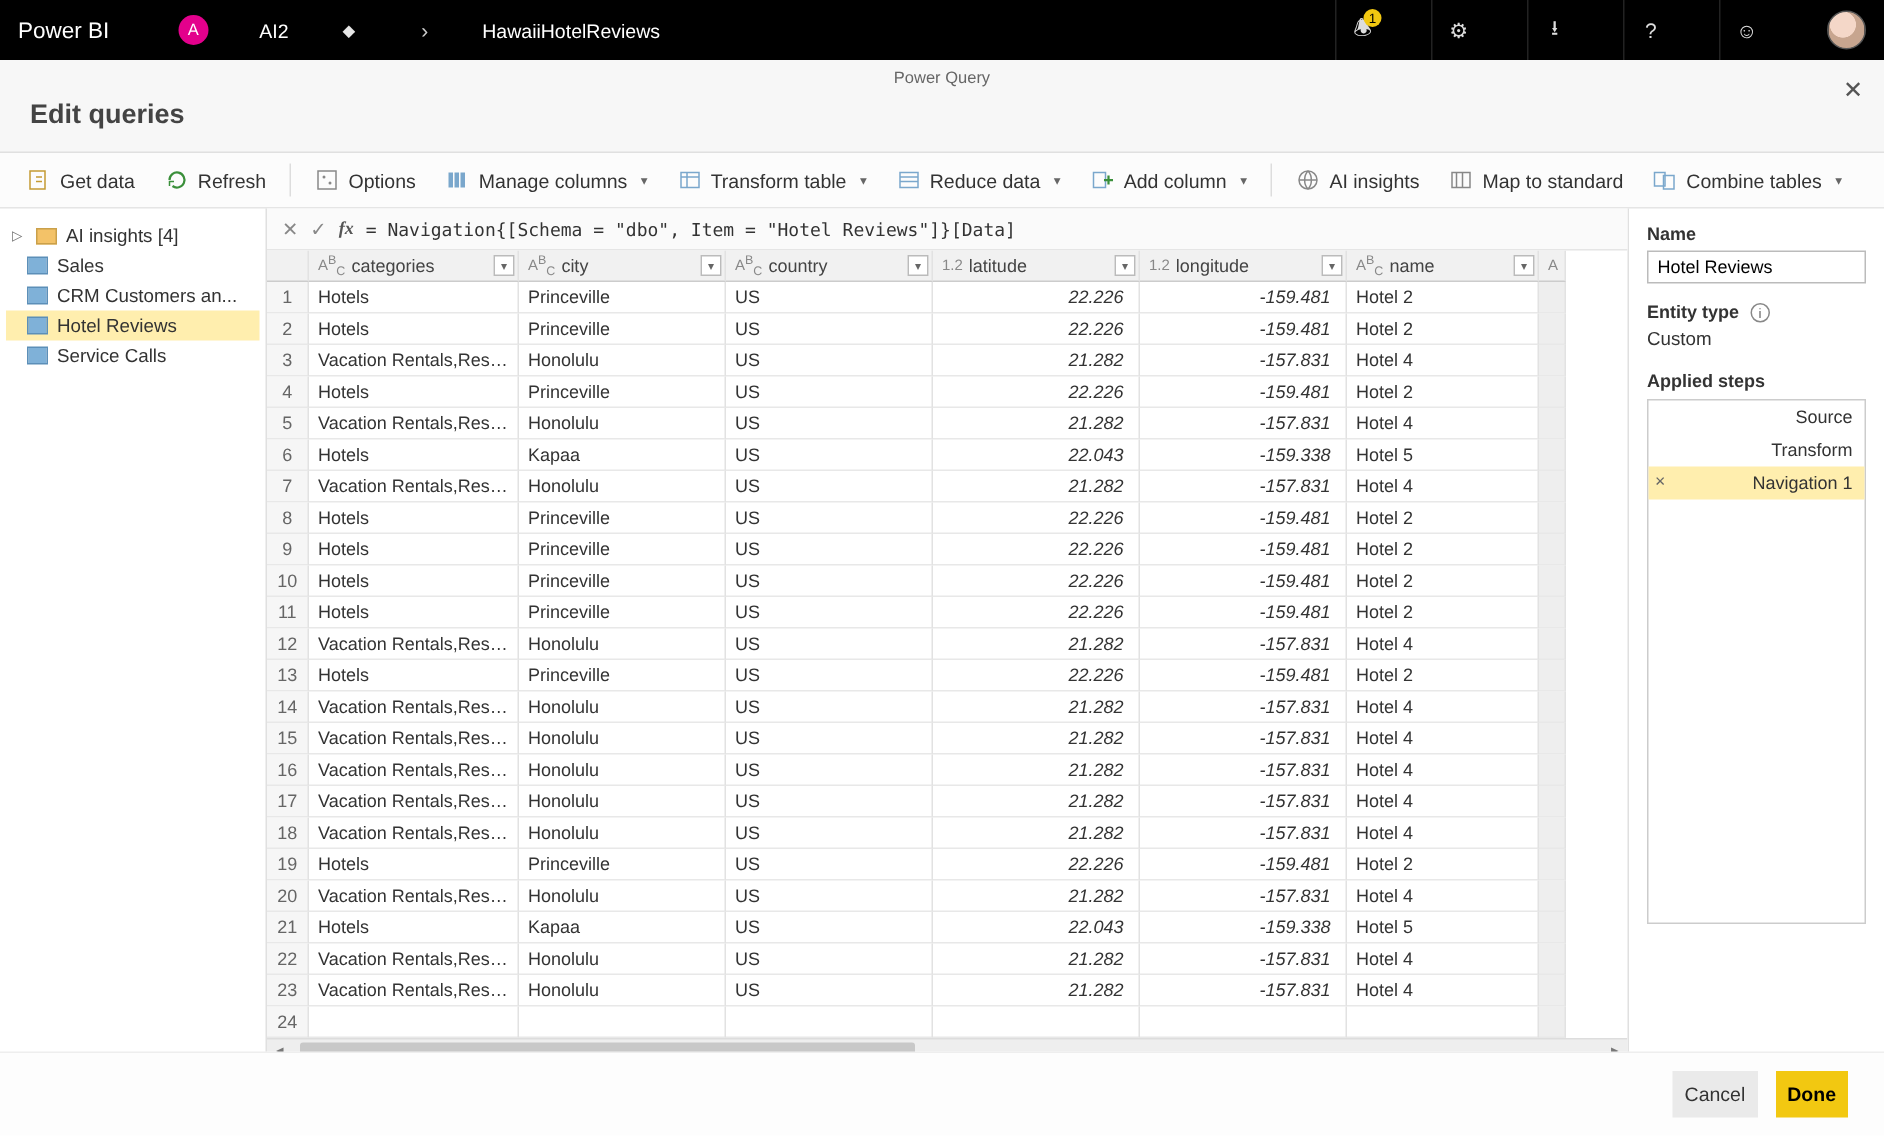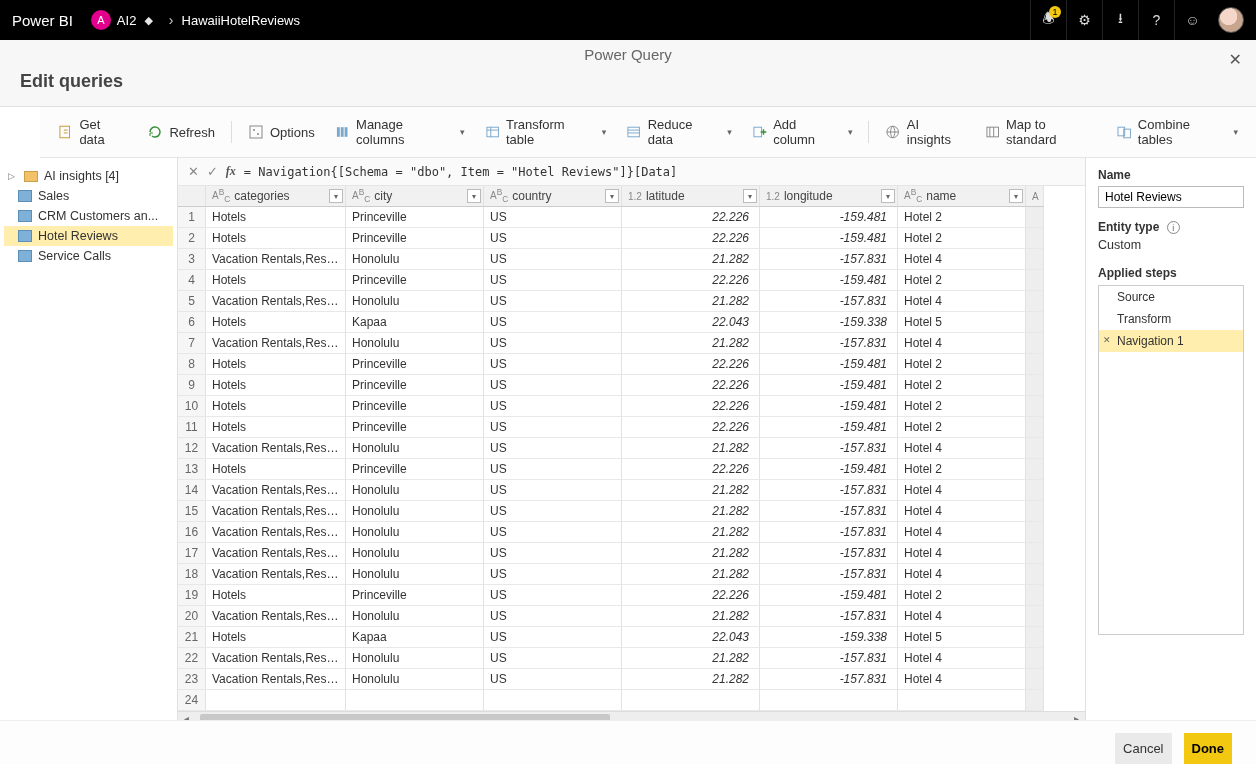--- a/index.html
+++ b/index.html
@@ -1,37 +1,37 @@
 <!DOCTYPE html>
 <html><head>
 <meta charset="utf-8">
 <style>
 * { margin: 0; padding: 0; box-sizing: border-box; font-family: "Segoe UI", Arial, sans-serif; }
 html, body { width: 1256px; height: 764px; overflow: hidden; background: #fff; }
 
 
-.topbar { height: 40px; background: #000; color: #fff; display: flex; align-items: center; padding: 11px 12px; font-size: 14px; }
+.topbar { height: 40px; background: #000; color: #fff; display: flex; align-items: center; padding: 11px 12px; font-size: 14px; gap: 28px; }
 .topbar .brand { font-size: 15px; font-weight: 400; margin-right: 18px; }
 .topbar .avatar-circle { width: 20px; height: 20px; border-radius: 50%; background: #e3008c; color:#fff; font-size: 11px; display:inline-flex; align-items:center; justify-content:center; margin-right:6px;}
 .topbar .wsname { font-size: 13px; }
 .topbar .diamond { margin: 0 8px; font-size: 11px; opacity:.9;}
 .topbar .chev { margin: 0 8px; opacity:.8;}
 .topbar .spacer { flex: 1; }
 .topbar .icon-btn { width: 36px; height: 40px; display:inline-flex; align-items:center; justify-content:center; border-left:1px solid #222; position:relative; cursor:pointer; color:#ddd; font-size:14px;}
 .topbar .badge { position:absolute; top:6px; right:5px; background:#f2c811; color:#000; font-size:9px; border-radius:50%; width:12px; height:12px; display:flex; align-items:center; justify-content:center;}
 .topbar .user-avatar { width:26px; height:26px; border-radius:50%; background: radial-gradient(circle at 40% 35%, #f4d7c8 0 40%, #c7a58f 42% 100%); border:1px solid #555; margin-left:8px;}
 
 
 .dialog-hdr { position:relative; border-bottom:1px solid #e0e0e0; background:#f7f7f7;}
-.dialog-hdr .crumb { text-align:center; font-size:15px; color:#666; padding:6px 0 0;}
+.dialog-hdr .crumb { text-align:center; font-size:11px; color:#666; padding:6px 0 0;}
 .dialog-hdr .title { font-size:18px; color:#444; padding:8px 20px 14px; font-weight:700;}
 .dialog-hdr .close { position:absolute; top:10px; right:14px; font-size:16px; color:#555; cursor:pointer;}
 
 
-.toolbar { display:flex; align-items:center; gap:4px; padding:6px 10px; border-bottom:1px solid #e5e5e5; font-size:13px; color:#333; background:#fcfcfc;margin-left:40px;}
+.toolbar { display:flex; align-items:center; gap:4px; padding:6px 10px; border-bottom:1px solid #e5e5e5; font-size:13px; color:#333; background:#fcfcfc;}
 .toolbar .tbtn { display:inline-flex; align-items:center; gap:6px; padding:4px 8px; border-radius:2px; cursor:pointer;}
 .caret { font-size:9px; color:#666; margin-left:3px;}
 .tb-sep { width:1px; height:22px; background:#ddd; margin:0 4px;}
 
 
 .panes { display:flex; height: calc(764px - 40px - 65px - 41px - 56px); }
 .leftpane { width:178px; border-right:1px solid #e0e0e0; padding:8px 4px; font-size:12.5px; color:#333; overflow:hidden;}
 .leftpane .node { display:flex; align-items:center; gap:6px; padding:3px 6px 3px 14px; white-space:nowrap; overflow:hidden; text-overflow:ellipsis; cursor:pointer;}
 .leftpane .node.root { padding-left:4px;}
 .leftpane .node.sel { background:#ffeeae;}
@@ -60,21 +60,21 @@
 .hscroll .arr { position:absolute; top:1px; font-size:10px; color:#777;}
 .hscroll .arr.l{left:6px;} .hscroll .arr.r{right:6px;}
 
 .rightpane { width:170px; padding:10px 12px; font-size:12.5px; color:#333;}
 .rightpane .lbl { font-weight:600; margin-bottom:4px; font-size:12px;}
 .rightpane input[type=text]{ width:100%; padding:3px 6px; font-size:12px; border:1px solid #bbb;}
 .rightpane .et { margin-top:12px;} 
 .rightpane .et .info{ display:inline-block; width:13px; height:13px; border:1px solid #888; border-radius:50%; font-size:9px; text-align:center; line-height:12px; color:#666; margin-left:4px;}
 .rightpane .steps { margin-top:14px;}
 .rightpane .stepbox{ border:1px solid #ccc; margin-top:5px; min-height:350px;}
-.rightpane .step{ padding:4px 8px 4px 18px; cursor:pointer; font-size:12px;}
+.rightpane .step{ padding:4px 8px 4px 18px; cursor:pointer; font-size:12px;text-align:right;}
 .rightpane .step.sel{ background:#ffeeae; position:relative;}
 .rightpane .step.sel::before{ content:"✕"; position:absolute; left:4px; top:5px; font-size:9px; color:#666;}
 
 
 .footer { height:56px; display:flex; align-items:center; justify-content:flex-end; gap:12px; padding:0 24px; border-top:1px solid #eee; background:#fdfdfd;}
 .footer .btn { padding:8px 8px; font-size:13px; border:none; cursor:pointer;}
 .footer .btn.cancel { background:#eaeaea; color:#333;}
 .footer .btn.done { background:#f2c811; color:#000; font-weight:600;}
 
 .icon-svg{width:16px;height:16px;}

